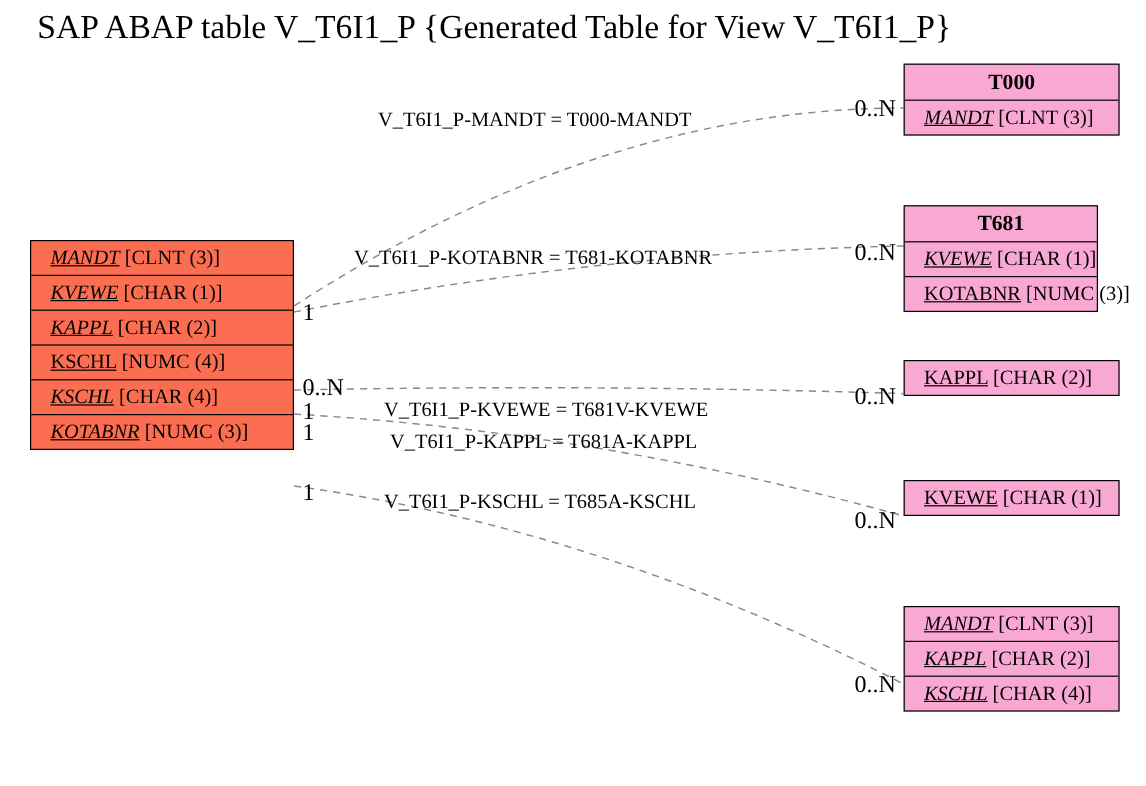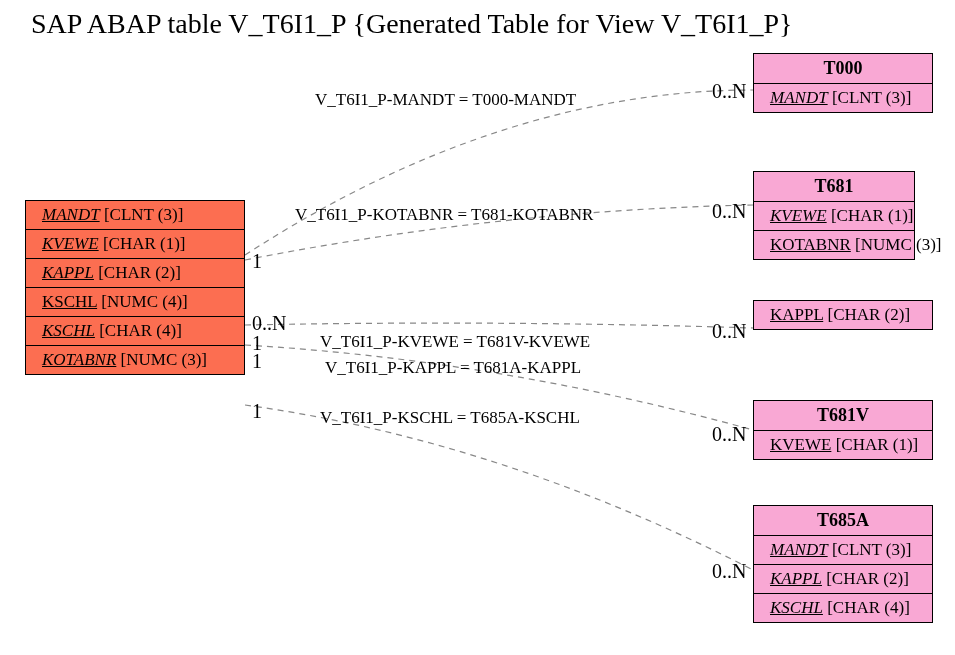--- a/index.html
+++ b/index.html
@@ -95,26 +95,24 @@
   <div class="ename">T681</div>
   <div class="row"><span class="key">KVEWE</span> <span>[CHAR (1)]</span></div>
   <div class="row"><span class="keyattr">KOTABNR</span> <span>[NUMC (3)]</span></div>
 </div>
 
 <div class="entity secondary" style="left:753px; top:300px; width:180px;">
   <div class="row"><span class="keyattr">KAPPL</span> <span>[CHAR (2)]</span></div>
 </div>
 
 <div class="entity secondary" style="left:753px; top:400px; width:180px;">
-  <div class="ename">T681V</div>
   <div class="row"><span class="keyattr">KVEWE</span> <span>[CHAR (1)]</span></div>
 </div>
 
 <div class="entity secondary" style="left:753px; top:505px; width:180px;">
-  <div class="ename">T685A</div>
   <div class="row"><span class="key">MANDT</span> <span>[CLNT (3)]</span></div>
   <div class="row"><span class="key">KAPPL</span> <span>[CHAR (2)]</span></div>
   <div class="row"><span class="key">KSCHL</span> <span>[CHAR (4)]</span></div>
 </div>
 
 <div class="relation-label" style="left:315px; top:90px;">V_T6I1_P-MANDT = T000-MANDT</div>
 <div class="relation-label" style="left:295px; top:205px;">V_T6I1_P-KOTABNR = T681-KOTABNR</div>
 <div class="relation-label" style="left:325px; top:310px;margin-top:48px;">V_T6I1_P-KAPPL = T681A-KAPPL</div>
 <div class="relation-label" style="left:320px; top:332px;">V_T6I1_P-KVEWE = T681V-KVEWE</div>
 <div class="relation-label" style="left:320px; top:408px;">V_T6I1_P-KSCHL = T685A-KSCHL</div>

